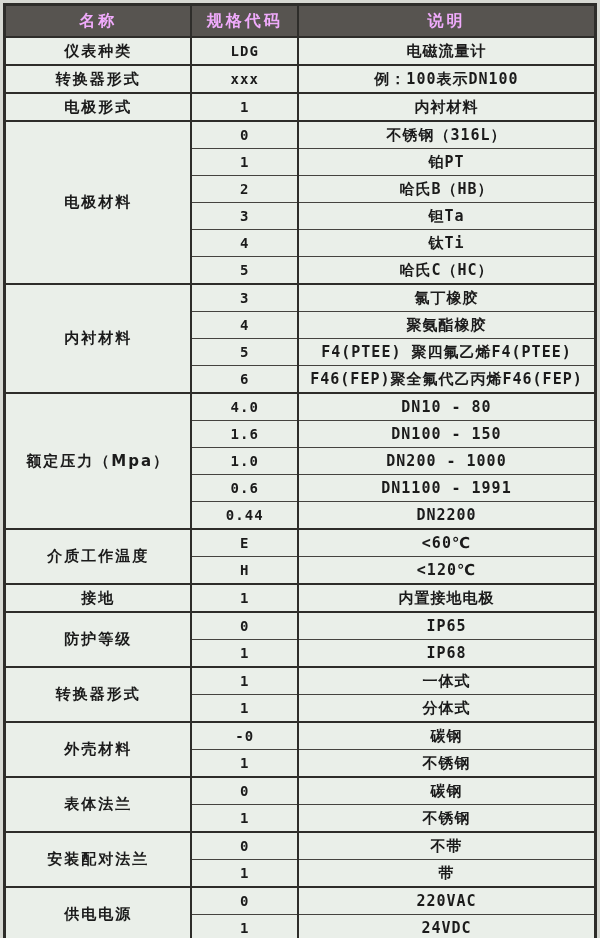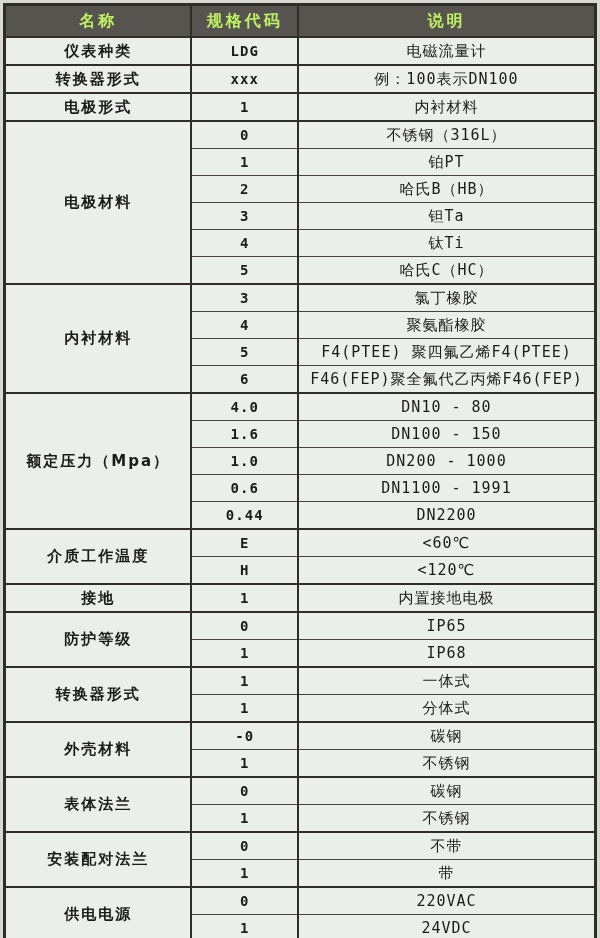--- a/index.html
+++ b/index.html
@@ -20,21 +20,21 @@
     width: 594px;
     table-layout: fixed;
     background: #eaefe9;
     border: 3px solid #2e2d2a;
   }
   col.c-name { width: 186px; }
   col.c-code { width: 106px; }
   col.c-desc { width: 296px; }
   th {
     background: #575450;
-    color: #bef264;
+    color: #f0abfc;
     font-weight: bold;
     font-size: 16px;
     letter-spacing: 3px;
     height: 30px;
     border: 2px solid #2e2d2a;
     text-align: center;
     padding: 0;
   }
   td {
     border-top: 1px solid #45433f;
@@ -57,21 +57,21 @@
   }
   td.code-cell {
     font-family: "DejaVu Sans Mono", "Liberation Mono", monospace;
     font-size: 14px;
     font-weight: bold;
     letter-spacing: 1px;
   }
   td.desc-cell {
     font-family: "DejaVu Sans Mono", "DejaVu Sans", sans-serif;
     font-size: 15px;
-    font-weight: normal;
+    font-weight: bold;
     letter-spacing: 1px;
     line-height: 1.5;
   }
 </style>
 </head>
 <body>
 
 <div class="page">
   <table class="spec">
     <colgroup>

